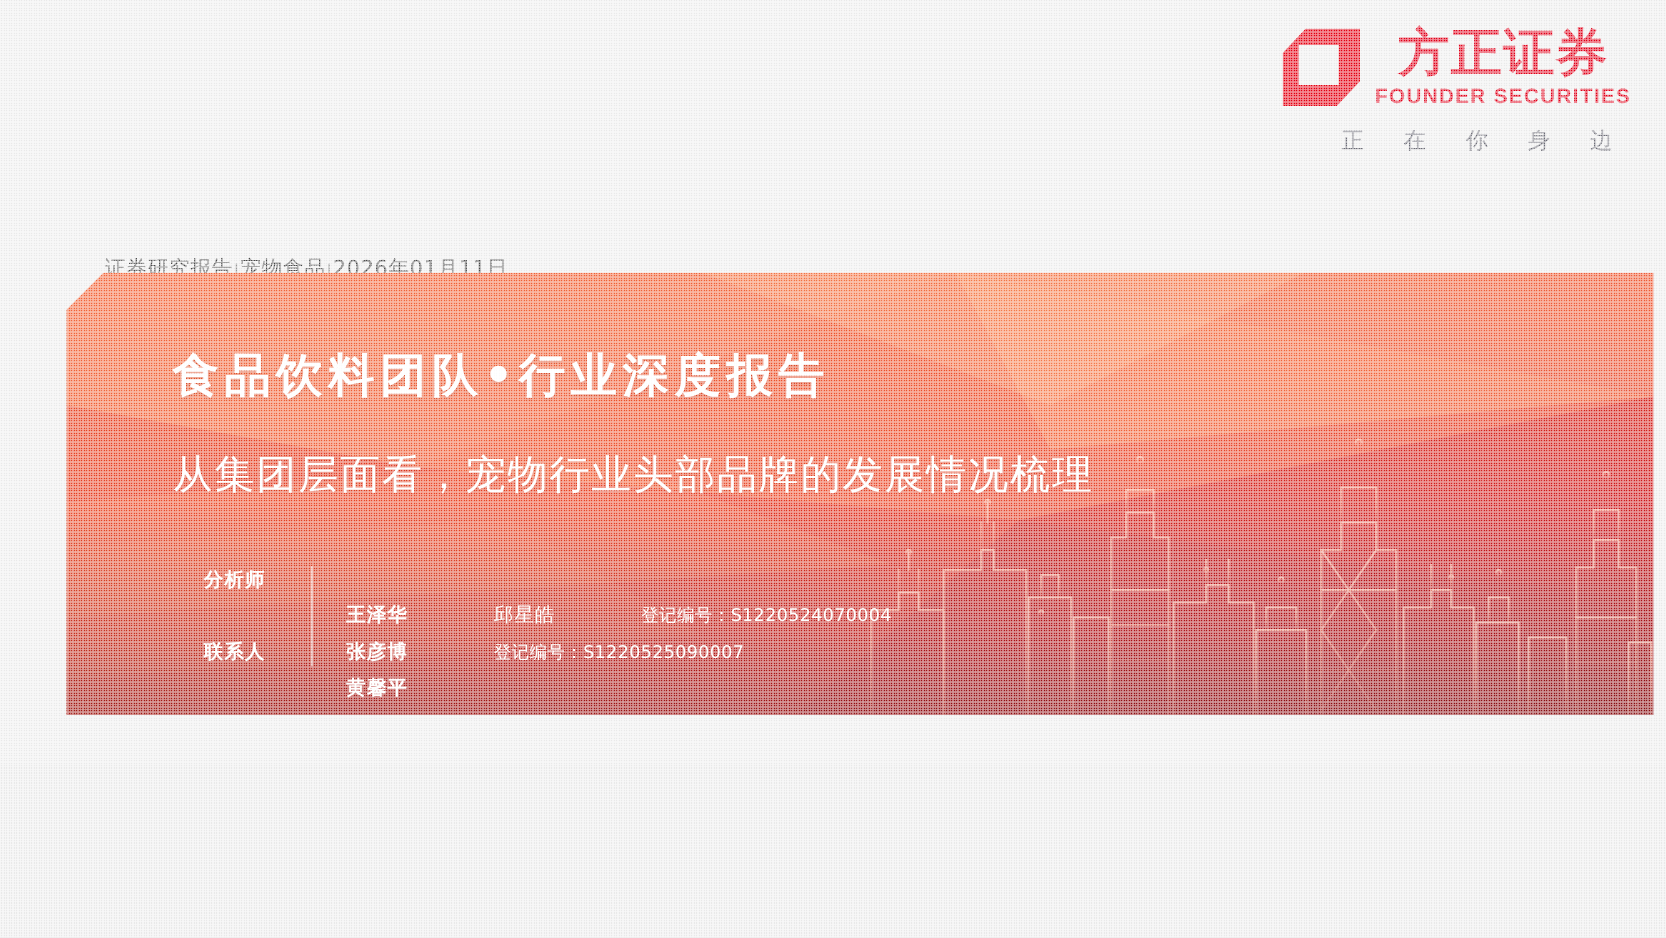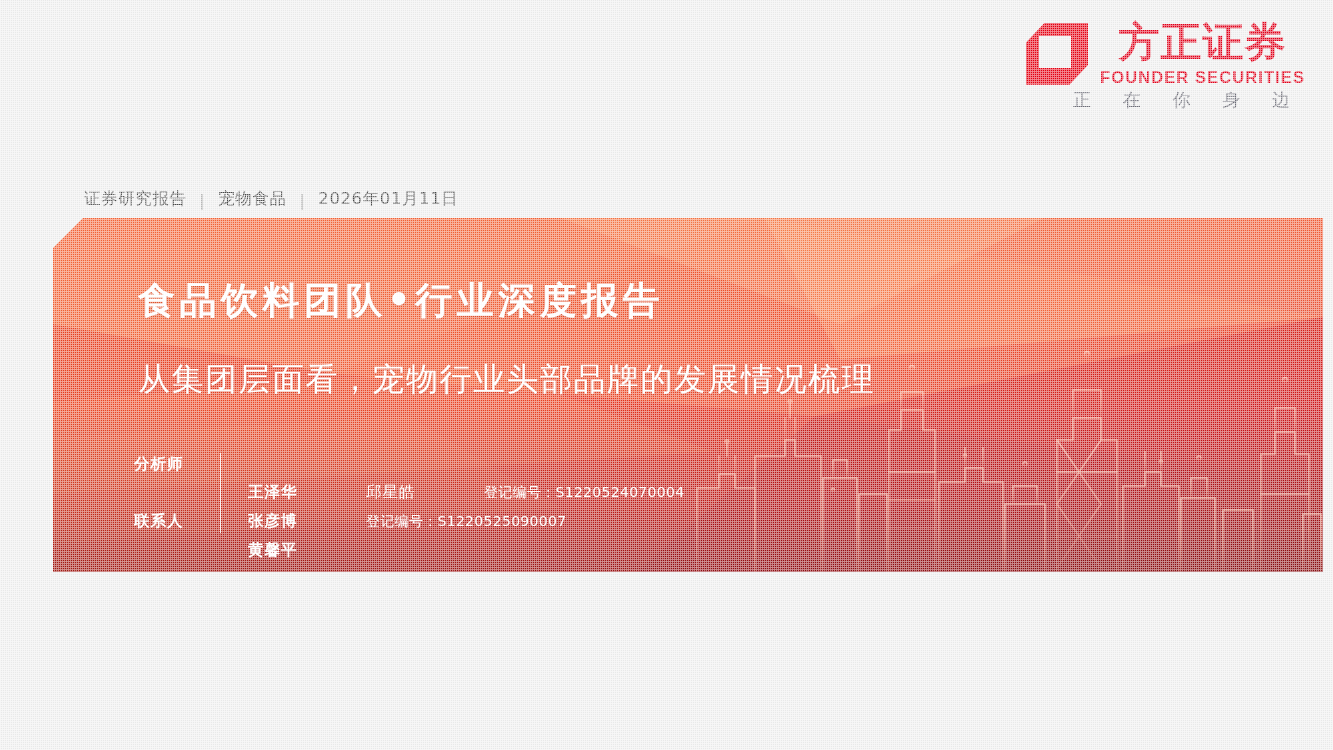--- a/index.html
+++ b/index.html
@@ -77,40 +77,39 @@
   }
   .logo-en {
     margin-top: 6px;
     font-size: 16.5px;
     font-weight: bold;
     color: #e2001a;
     letter-spacing: 1.1px;
     white-space: nowrap;
   }
   .logo-tagline {
-    margin-top: 2px;
+    margin-top: 14px;
     font-size: 18px;
     color: #6e6e78;
     letter-spacing: 13px;
     padding-right: 2px;
     white-space: nowrap;
     font-family: "DejaVu Sans", "Liberation Sans", sans-serif;
   }
 
   
   .breadcrumb {
     position: absolute;
     left: 84px;
-    top: 188px;
+    top: 204px;
     font-size: 16.5px;
     color: #4a4a4a;
     letter-spacing: .6px;
     display: flex;
     align-items: flex-end;
-    gap: 13px;
     font-family: "DejaVu Sans", "Liberation Sans", sans-serif;
     white-space: nowrap;
   }
   .breadcrumb .sep {
     color: #9a9a9a;
     font-size: 15px;
   }
 
   
   .banner {
@@ -190,21 +189,21 @@
     font-size: 32px;
     color: #fff;
     letter-spacing: 1.5px;
     white-space: nowrap;
     text-shadow: 0 1px 3px rgba(120,10,10,.22);
   }
 
   
   .analysts {
     position: absolute;
-    left: 81px;
+    left: 110px;
     top: 235px;
     display: flex;
     align-items: flex-start;
   }
   .roles {
     width: 80px;
     display: flex;
     flex-direction: column;
     justify-content: space-between;
     height: 78px;

